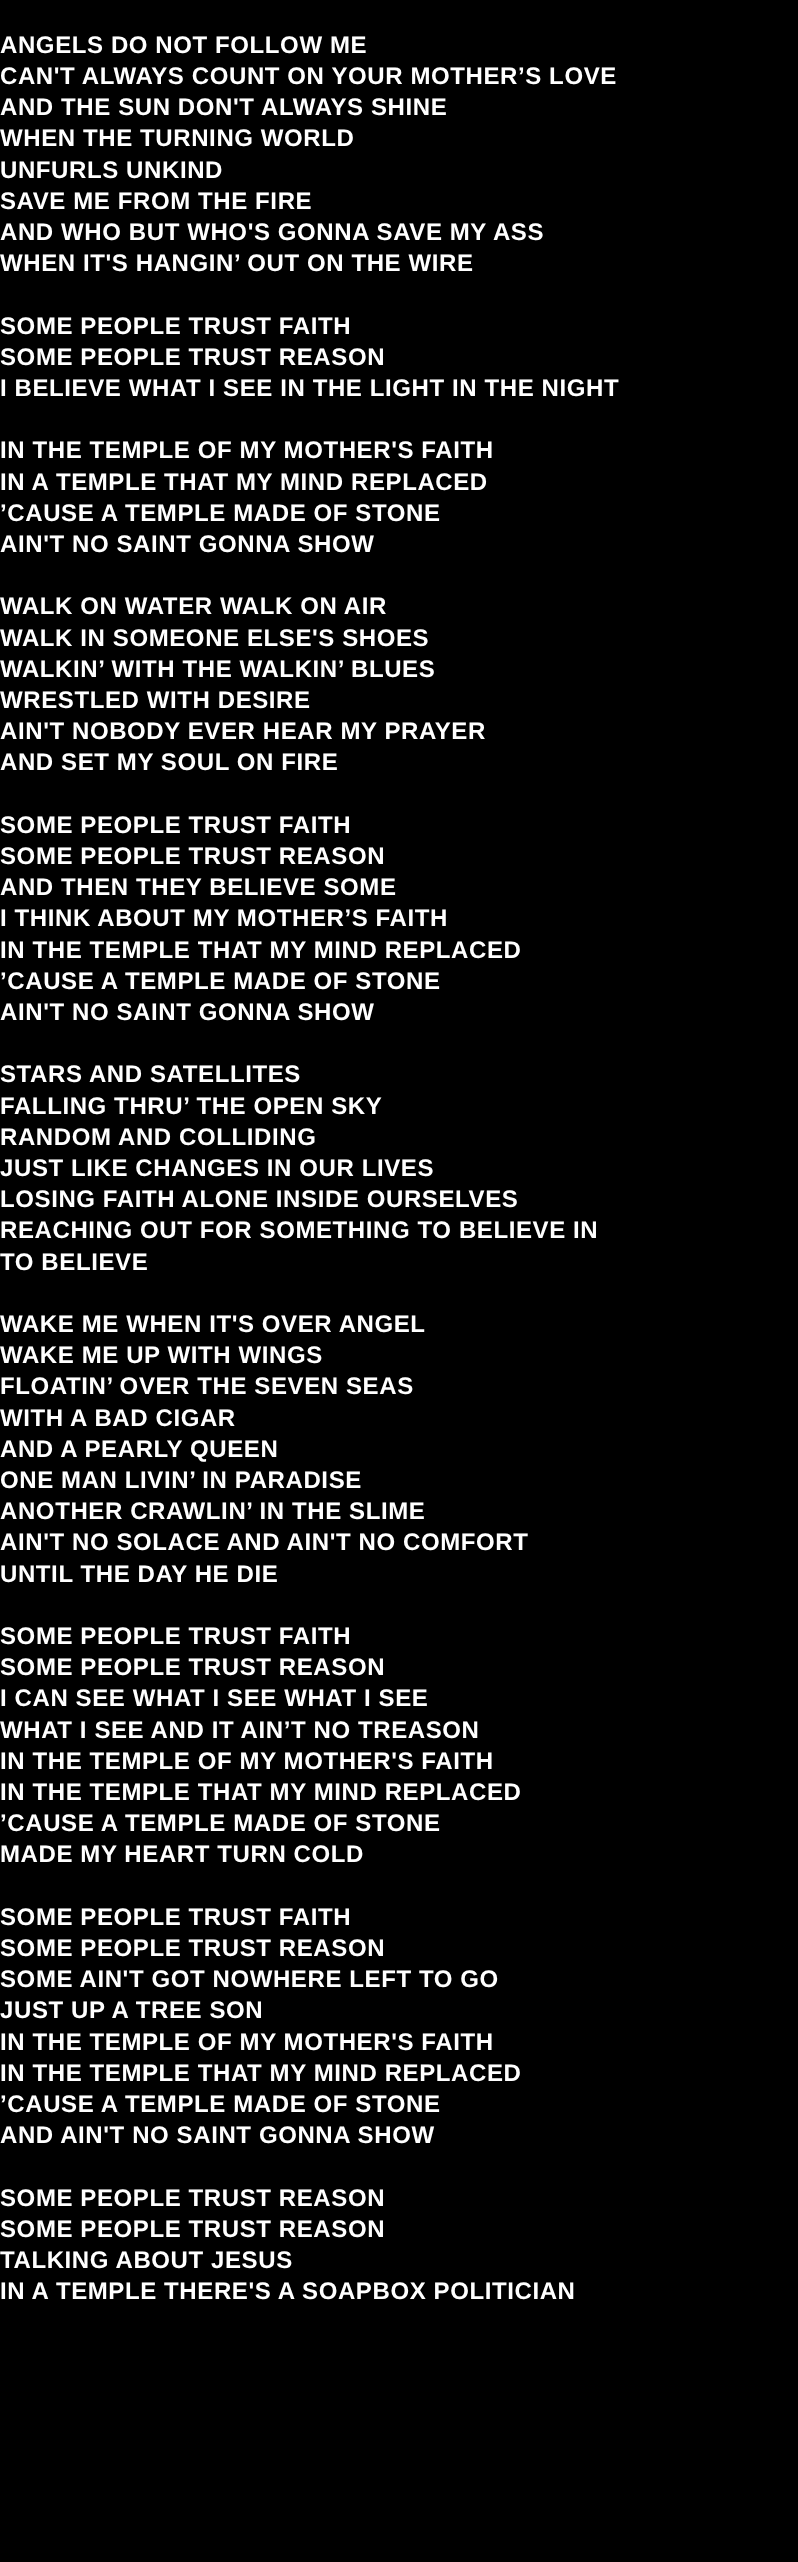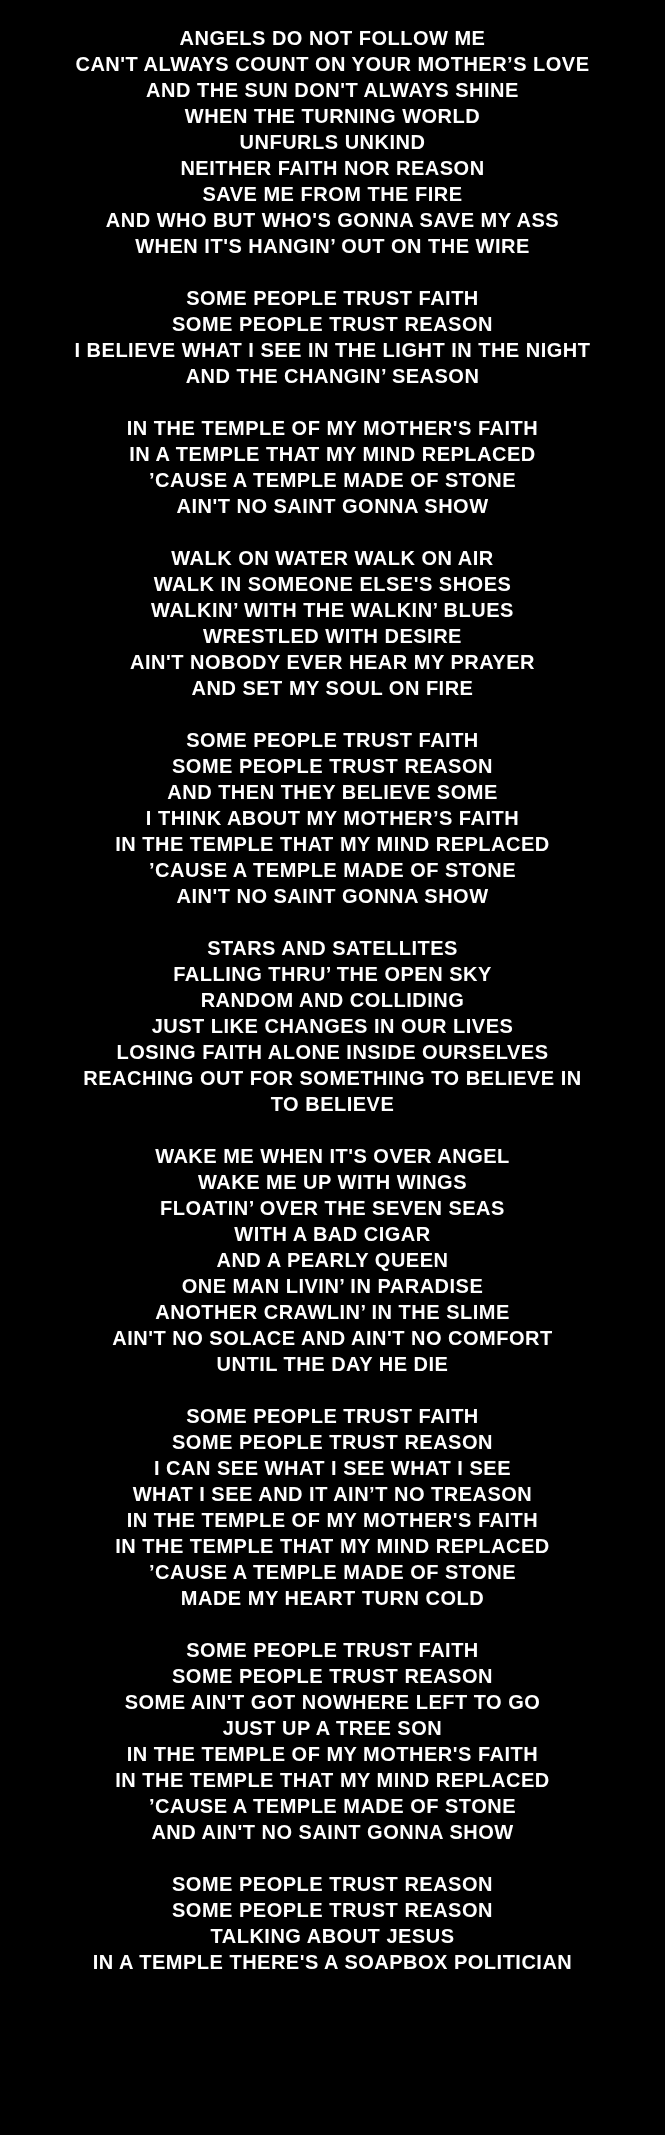--- a/index.html
+++ b/index.html
@@ -12,21 +12,20 @@
     height: 2135px;
     overflow: hidden;
     font-family: "Liberation Sans", "DejaVu Sans", sans-serif;
   }
   .lyrics-page {
     box-sizing: border-box;
     width: 665px;
     height: 2135px;
     padding-top: 25px;
     background: #000000;
-    text-align: center;
   }
   .stanza {
     margin: 0 0 26px 0;
   }
   .stanza:last-child {
     margin-bottom: 0;
   }
   .line {
     color: #ffffff;
     font-size: 20px;
@@ -41,30 +40,28 @@
 <body>
 
 <div class="lyrics-page">
   <div id="lyrics-container">
       <div class="stanza">
         <div class="line">ANGELS DO NOT FOLLOW ME</div>
         <div class="line">CAN'T ALWAYS COUNT ON YOUR MOTHER’S LOVE</div>
         <div class="line">AND THE SUN DON'T ALWAYS SHINE</div>
         <div class="line">WHEN THE TURNING WORLD</div>
         <div class="line">UNFURLS UNKIND</div>
-        <div class="line">NEITHER FAITH NOR REASON</div>
         <div class="line">SAVE ME FROM THE FIRE</div>
         <div class="line">AND WHO BUT WHO'S GONNA SAVE MY ASS</div>
         <div class="line">WHEN IT'S HANGIN’ OUT ON THE WIRE</div>
       </div>
       <div class="stanza">
         <div class="line">SOME PEOPLE TRUST FAITH</div>
         <div class="line">SOME PEOPLE TRUST REASON</div>
         <div class="line">I BELIEVE WHAT I SEE IN THE LIGHT IN THE NIGHT</div>
-        <div class="line">AND THE CHANGIN’ SEASON</div>
       </div>
       <div class="stanza">
         <div class="line">IN THE TEMPLE OF MY MOTHER'S FAITH</div>
         <div class="line">IN A TEMPLE THAT MY MIND REPLACED</div>
         <div class="line">’CAUSE A TEMPLE MADE OF STONE</div>
         <div class="line">AIN'T NO SAINT GONNA SHOW</div>
       </div>
       <div class="stanza">
         <div class="line">WALK ON WATER WALK ON AIR</div>
         <div class="line">WALK IN SOMEONE ELSE'S SHOES</div>

